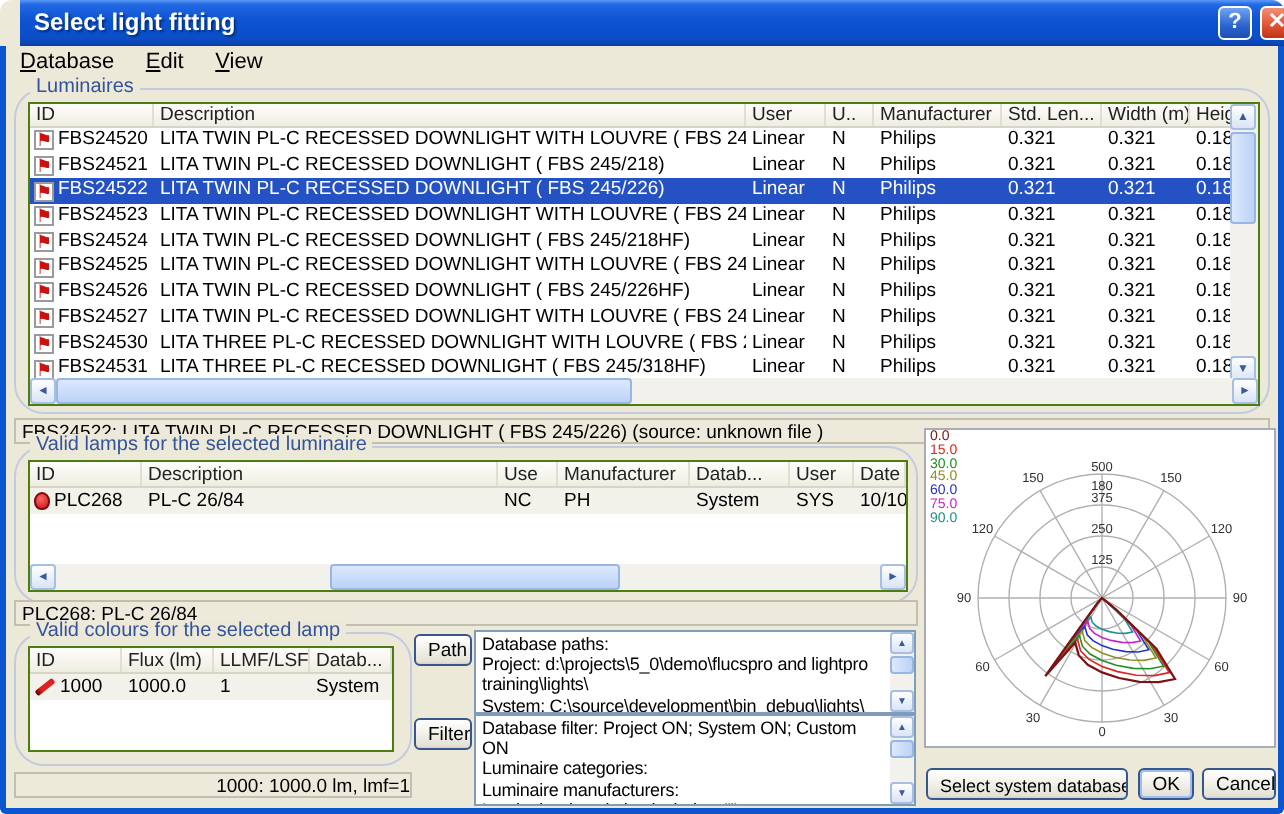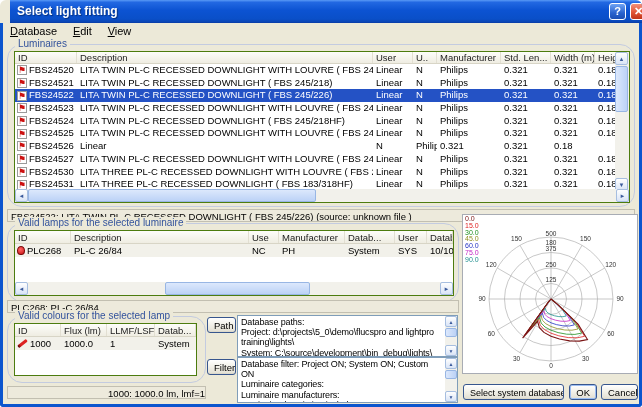--- a/index.html
+++ b/index.html
@@ -174,20 +174,21 @@
               <div class="cell">0.321</div>
               <div class="cell">0.321</div>
               <div class="cell">0.18</div>
             </div>
 
             <div class="trow lum-grid">
               <div class="cell idcell">
                 <span class="icon-tile">⚑</span>
                 <span>FBS24526</span>
               </div>
+              <div class="cell">LITA TWIN PL-C RECESSED DOWNLIGHT ( FBS 245/226HF)</div>
               <div class="cell">Linear</div>
               <div class="cell">N</div>
               <div class="cell">Philips</div>
               <div class="cell">0.321</div>
               <div class="cell">0.321</div>
               <div class="cell">0.18</div>
             </div>
 
             <div class="trow lum-grid">
               <div class="cell idcell">
@@ -215,21 +216,21 @@
               <div class="cell">0.321</div>
               <div class="cell">0.321</div>
               <div class="cell">0.18</div>
             </div>
 
             <div class="trow lum-grid">
               <div class="cell idcell">
                 <span class="icon-tile">⚑</span>
                 <span>FBS24531</span>
               </div>
-              <div class="cell">LITA THREE PL-C RECESSED DOWNLIGHT ( FBS 183/318HF)</div>
+              <div class="cell">LITA THREE PL-C RECESSED DOWNLIGHT ( FBS 245/318HF)</div>
               <div class="cell">Linear</div>
               <div class="cell">N</div>
               <div class="cell">Philips</div>
               <div class="cell">0.321</div>
               <div class="cell">0.321</div>
               <div class="cell">0.18</div>
             </div>
           </div>
         <div class="sb" style="right:0; top:0; width:14px; height:139px;">
           <span class="sb-btn" style="left:0; top:0;">▲</span>
@@ -249,21 +250,21 @@
     <div class="group" style="left:4px; top:200px; width:452px; height:79px;">
       <span class="glabel">Valid lamps for the selected luminaire</span>
       <div class="tablebox" style="left:6px; top:6px; width:440px; height:66px;">
         <div class="thead lamp-grid" style="height:13px;">
           <div class="hcell">ID</div>
           <div class="hcell">Description</div>
           <div class="hcell">Use</div>
           <div class="hcell">Manufacturer</div>
           <div class="hcell">Datab...</div>
           <div class="hcell">User</div>
-          <div class="hcell">Datab</div>
+          <div class="hcell">Date</div>
         </div>
         <div>
 
             <div class="trow lamp-grid shaded" style="height:13px;">
               <div class="cell idcell">
                 <span class="lamp-icon"></span>
                 <span>PLC268</span>
               </div>
               <div class="cell">PL-C 26/84</div>
               <div class="cell">NC</div>

